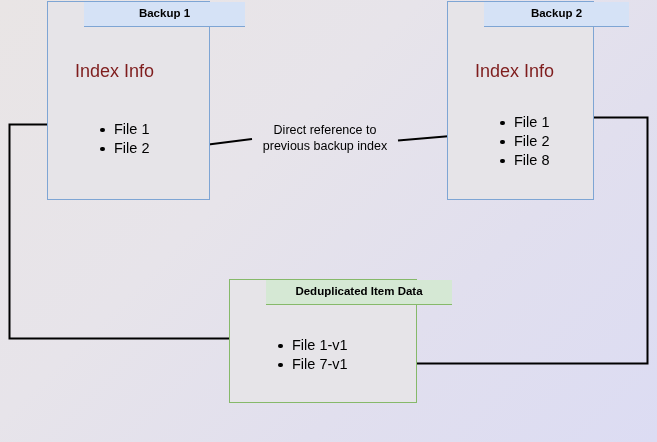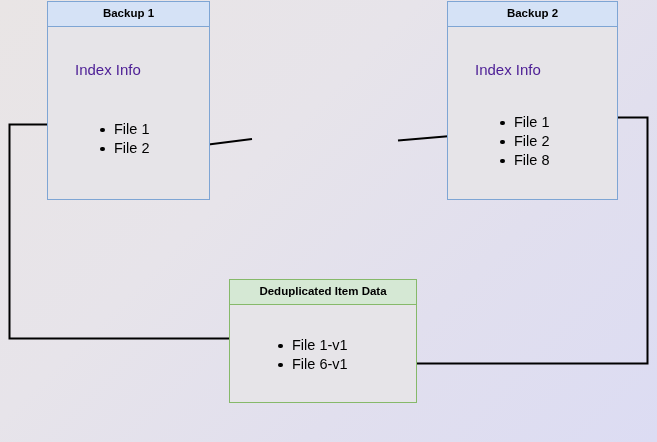--- a/index.html
+++ b/index.html
@@ -38,37 +38,38 @@
   }
   .box-title {
     box-sizing: border-box;
     width: 100%;
     text-align: center;
     font-weight: bold;
     font-size: 11.5px;
     color: #000;
     line-height: 1;
     padding: 6px 0 6px 0;
+    margin-left: 36px;
   }
   .title-blue {
     background: #d5e2f6;
     border-bottom: 1.5px solid #7ea5d4;
   }
   .title-green {
     background: #d5e8d4;
     border-bottom: 1.5px solid #86b96a;
   }
   .box-body {
     position: relative;
     width: 100%;
   }
   .index-label {
     position: absolute;
-    font-size: 15px;
-    color: #4c1d95;
+    font-size: 18px;
+    color: #7f1d1d;
     white-space: nowrap;
   }
   .file-list {
     position: absolute;
     list-style: none;
     margin: 4px;
     padding: 0;
   }
   .file-list li {
     position: relative;
@@ -122,38 +123,40 @@
     <div class="box-title title-blue">Backup 1</div>
     <div class="box-body" style="height:175px;">
       <div class="index-label" style="left:27px; top:34px;">Index Info</div>
       <ul class="file-list" style="left:47px; top:89px;">
         <li>File 1</li>
         <li>File 2</li>
       </ul>
     </div>
   </div>
 
-  <div class="box box-blue" style="left:447px; top:1px; width:171px; height:199px;">
+  <div class="box box-blue" style="left:447px; top:1px; width:147px; height:199px;">
     <div class="box-title title-blue">Backup 2</div>
     <div class="box-body" style="height:175px;">
       <div class="index-label" style="left:27px; top:34px;">Index Info</div>
       <ul class="file-list" style="left:47px; top:82px;">
         <li>File 1</li>
         <li>File 2</li>
         <li>File 8</li>
       </ul>
     </div>
   </div>
 
   <div class="box box-green" style="left:229px; top:279px; width:188px; height:124px;">
     <div class="box-title title-green">Deduplicated Item Data</div>
     <div class="box-body" style="height:134px;">
       <ul class="file-list" style="left:43px; top:27px;">
         <li>File 1-v1</li>
-        <li>File 6-v1</li>
+        <li>File 7-v1</li>
       </ul>
     </div>
   </div>
 
   <div class="center-label" style="left:245px; top:122px; width:160px;">
+    <div>Direct reference to</div>
+    <div>previous backup index</div>
   </div>
 
 </div>
 
 </body></html>

